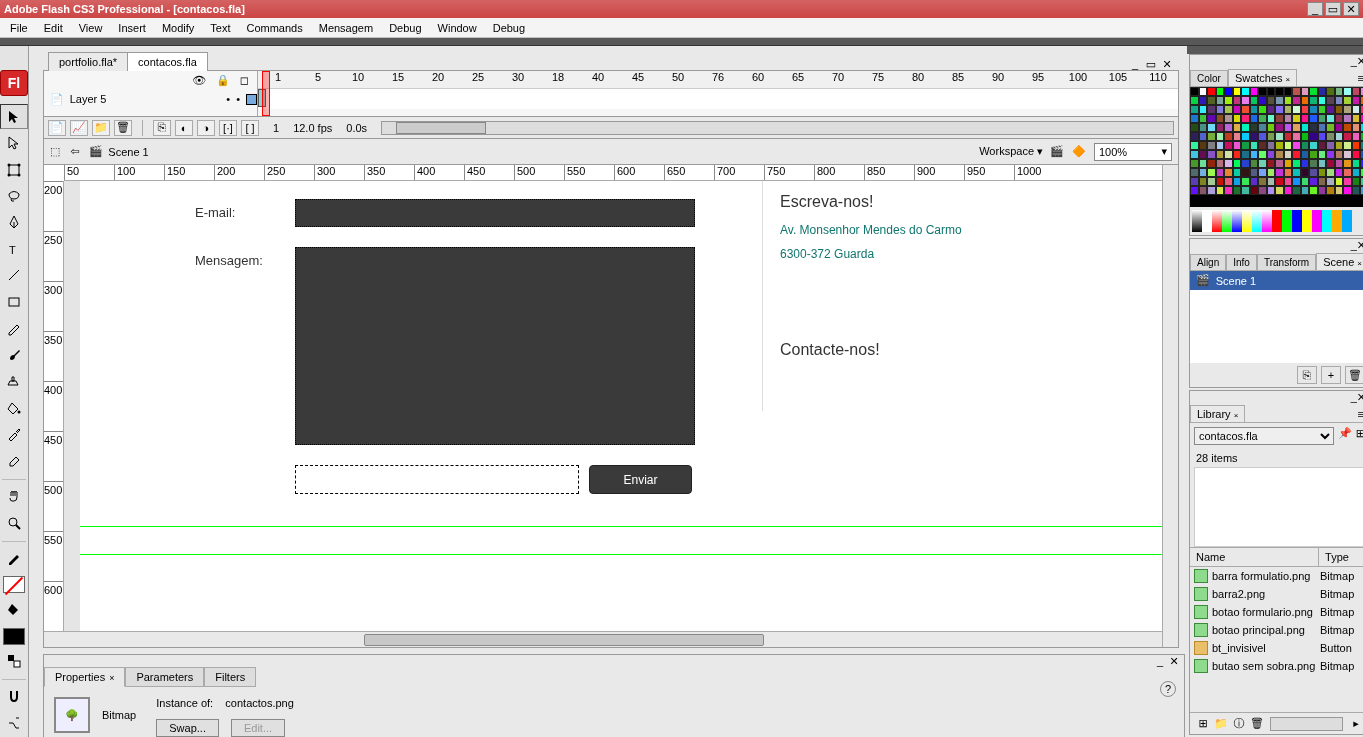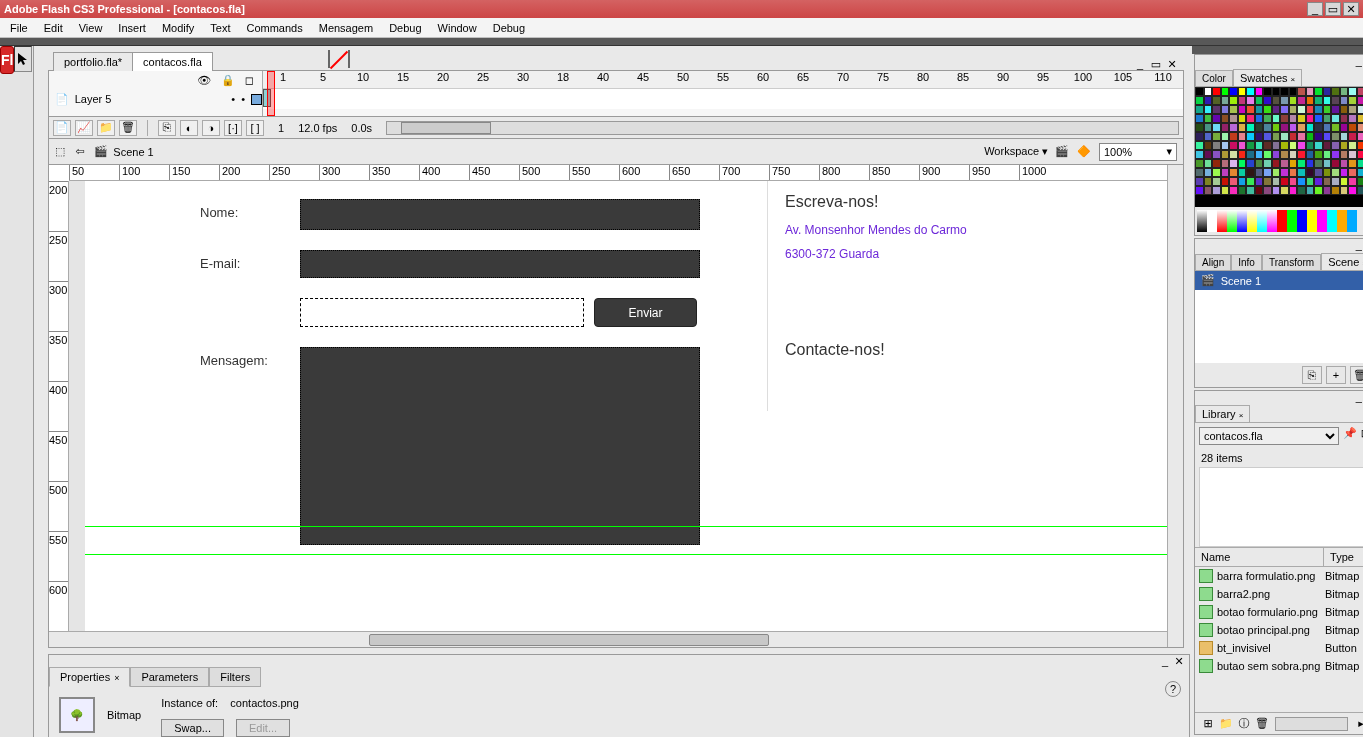--- a/index.html
+++ b/index.html
@@ -12,21 +12,21 @@
 
 .menubar { background: #f4f4f4; height: 20px; display: flex; align-items: center; padding: 0 2px; border-bottom: 1px solid #c0c0c0; }
 .menubar span { padding: 2px 8px; }
 
 .grip-top { height: 8px; background: #585858; border-bottom: 1px solid #333; }
 .grip-v { width: 8px; background: #585858; }
 
 .app-body { display: flex; height: calc(737px - 18px - 20px - 8px); }
 
 
-.toolbar-left { width: 34px; background: #e4e4e4; display: flex; flex-direction: row; padding-top: 0; border-right: 1px solid #9a9a9a; }
+.toolbar-left { width: 34px; background: #e4e4e4; display: flex; flex-direction: column; padding-top: 24px; border-right: 1px solid #9a9a9a; }
 .toolbar-left .tool { width: 28px; height: 26px; margin: 0 auto 2px; display: flex; align-items: center; justify-content: center; border: 1px solid transparent; }
 .toolbar-left .tool.sel { background: #e0e0e0; border: 1px inset #888; }
 .toolbar-left .tool svg { width: 16px; height: 16px; }
 .toolbar-left .sep { height: 1px; background: #bbb; margin: 4px 2px; }
 .toolbar-left .app-icon { width: 28px; height: 28px; background: #d62828; color: white; font-weight: bold; display: flex; align-items: center; justify-content: center; border-radius: 3px; margin: 0 auto 8px; font-size: 14px; border: 1px solid #990000; }
 .toolbar-left .color-fill { width: 22px; height: 18px; background: #000; border: 1px solid #666; margin: 4px auto; position: relative; }
 .toolbar-left .color-fill.diag::after { content: ''; position: absolute; width: 24px; height: 2px; background: red; transform: rotate(-45deg); top: 8px; left: -2px; }
 
 
 .center-col { flex: 1; display: flex; flex-direction: column; background: #e9e9e9; }
@@ -81,21 +81,21 @@
 
 .form-content { position: absolute; left: 20px; top: -160px; width: 1030px; }
 .form-row { display: flex; align-items: flex-start; margin-bottom: 20px; }
 .form-label { width: 195px; text-align: left; padding-left: 95px; color: #333; font-size: 13px; padding-top: 6px; font-family: Verdana, sans-serif; }
 .form-input { width: 400px; height: 31px; background: #3a3a3a; border: 1px dotted #000; }
 .form-input.msg { height: 198px; }
 .form-row.btnrow .dashed { width: 284px; height: 29px; border: 1px dashed #000; }
 .form-send-btn { width: 103px; height: 29px; background: #3a3a3a; color: white; border-radius: 4px; display: flex; align-items: center; justify-content: center; margin-left: 10px; font-size: 12px; border: 1px solid #222; }
 .info-col { position: absolute; left: 680px; top: 0; width: 300px; font-family: Verdana, sans-serif; }
 .info-col h3 { font-size: 16px; font-weight: normal; color: #333; margin-bottom: 12px; }
-.info-col p { font-size: 12px; color: #6d28d9; margin-bottom: 10px; }
+.info-col p { font-size: 12px; color: #0f766e; margin-bottom: 10px; }
 .info-col .email { background: #7eeaff; padding: 1px 3px; }
 .info-divider { position: absolute; left: 662px; top: 0; width: 1px; height: 400px; background: #ddd; }
 .guide-h { position: absolute; left: 0; right: 0; height: 1px; background: #00ff00; }
 
 .stage-hscroll { height: 16px; background: #e9e9e9; border-top: 1px solid #aaa; position: relative; }
 .stage-hscroll .thumb { position: absolute; left: 320px; top: 2px; height: 12px; width: 400px; background: #c8c8c8; border: 1px solid #888; border-radius: 2px; }
 
 
 .props-panel { margin: 6px 2px 2px 14px; border: 1px solid #9a9a9a; background: #e9e9e9; position: relative; }
 .props-head { display: flex; justify-content: flex-end; padding-right: 3px; }
@@ -336,21 +336,21 @@
               <span>5</span>
               <span>10</span>
               <span>15</span>
               <span>20</span>
               <span>25</span>
               <span>30</span>
               <span>18</span>
               <span>40</span>
               <span>45</span>
               <span>50</span>
-              <span>55</span>
+              <span>76</span>
               <span>60</span>
               <span>65</span>
               <span>70</span>
               <span>75</span>
               <span>80</span>
               <span>85</span>
               <span>90</span>
               <span>95</span>
               <span>100</span>
               <span>105</span>
@@ -439,34 +439,30 @@
                 <div>550</div>
                 <div>600</div>
               </div>
             <div class="stage-canvas">
               <div class="stage-page">
 
                 <div class="form-content">
                   <div class="info-divider"></div>
                   <div style="position:absolute; top:188px; left:0;">
                     <div class="form-row">
-                      <div class="form-label">Nome:</div>
-                      <div class="form-input"></div>
+                      <div class="form-label">E-mail:</div>
+                      <div class="form-input" style="height:28px"></div>
                     </div>
                     <div class="form-row">
-                      <div class="form-label">E-mail:</div>
-                      <div class="form-input" style="height:28px"></div>
+                      <div class="form-label">Mensagem:</div>
+                      <div class="form-input msg"></div>
                     </div>
                     <div class="form-row btnrow" style="margin-left:195px">
                       <div class="dashed"></div>
                       <div class="form-send-btn">Enviar</div>
-                    </div>
-                    <div class="form-row">
-                      <div class="form-label">Mensagem:</div>
-                      <div class="form-input msg"></div>
                     </div>
                   </div>
                   <div class="info-col" style="top:182px">
                     <h3>Escreva-nos!</h3>
                     <p>Av. Monsenhor Mendes do Carmo</p>
                     <p>6300-372 Guarda</p>
                     <h3 style="margin-top:80px">Contacte-nos!</h3>
                   </div>
                 </div>
                 <div class="guide-h" style="top:355px"></div>

